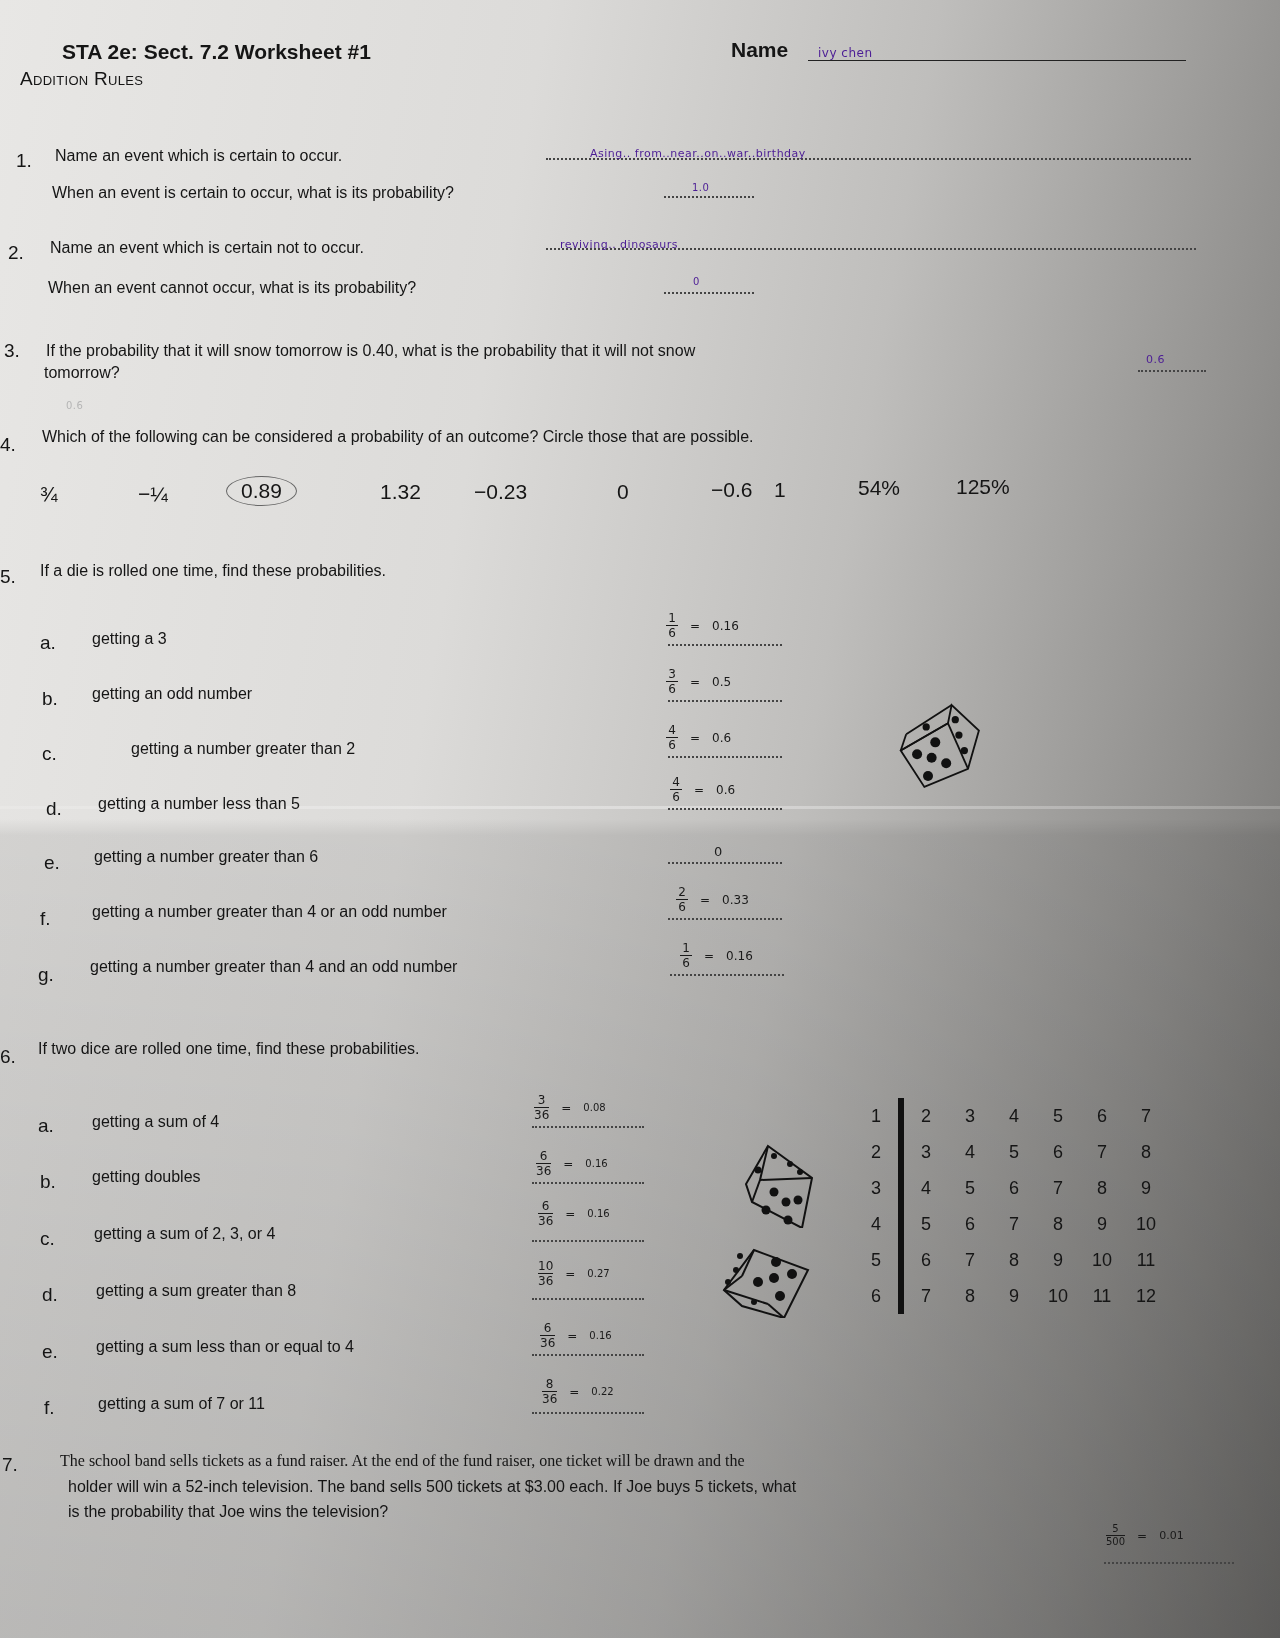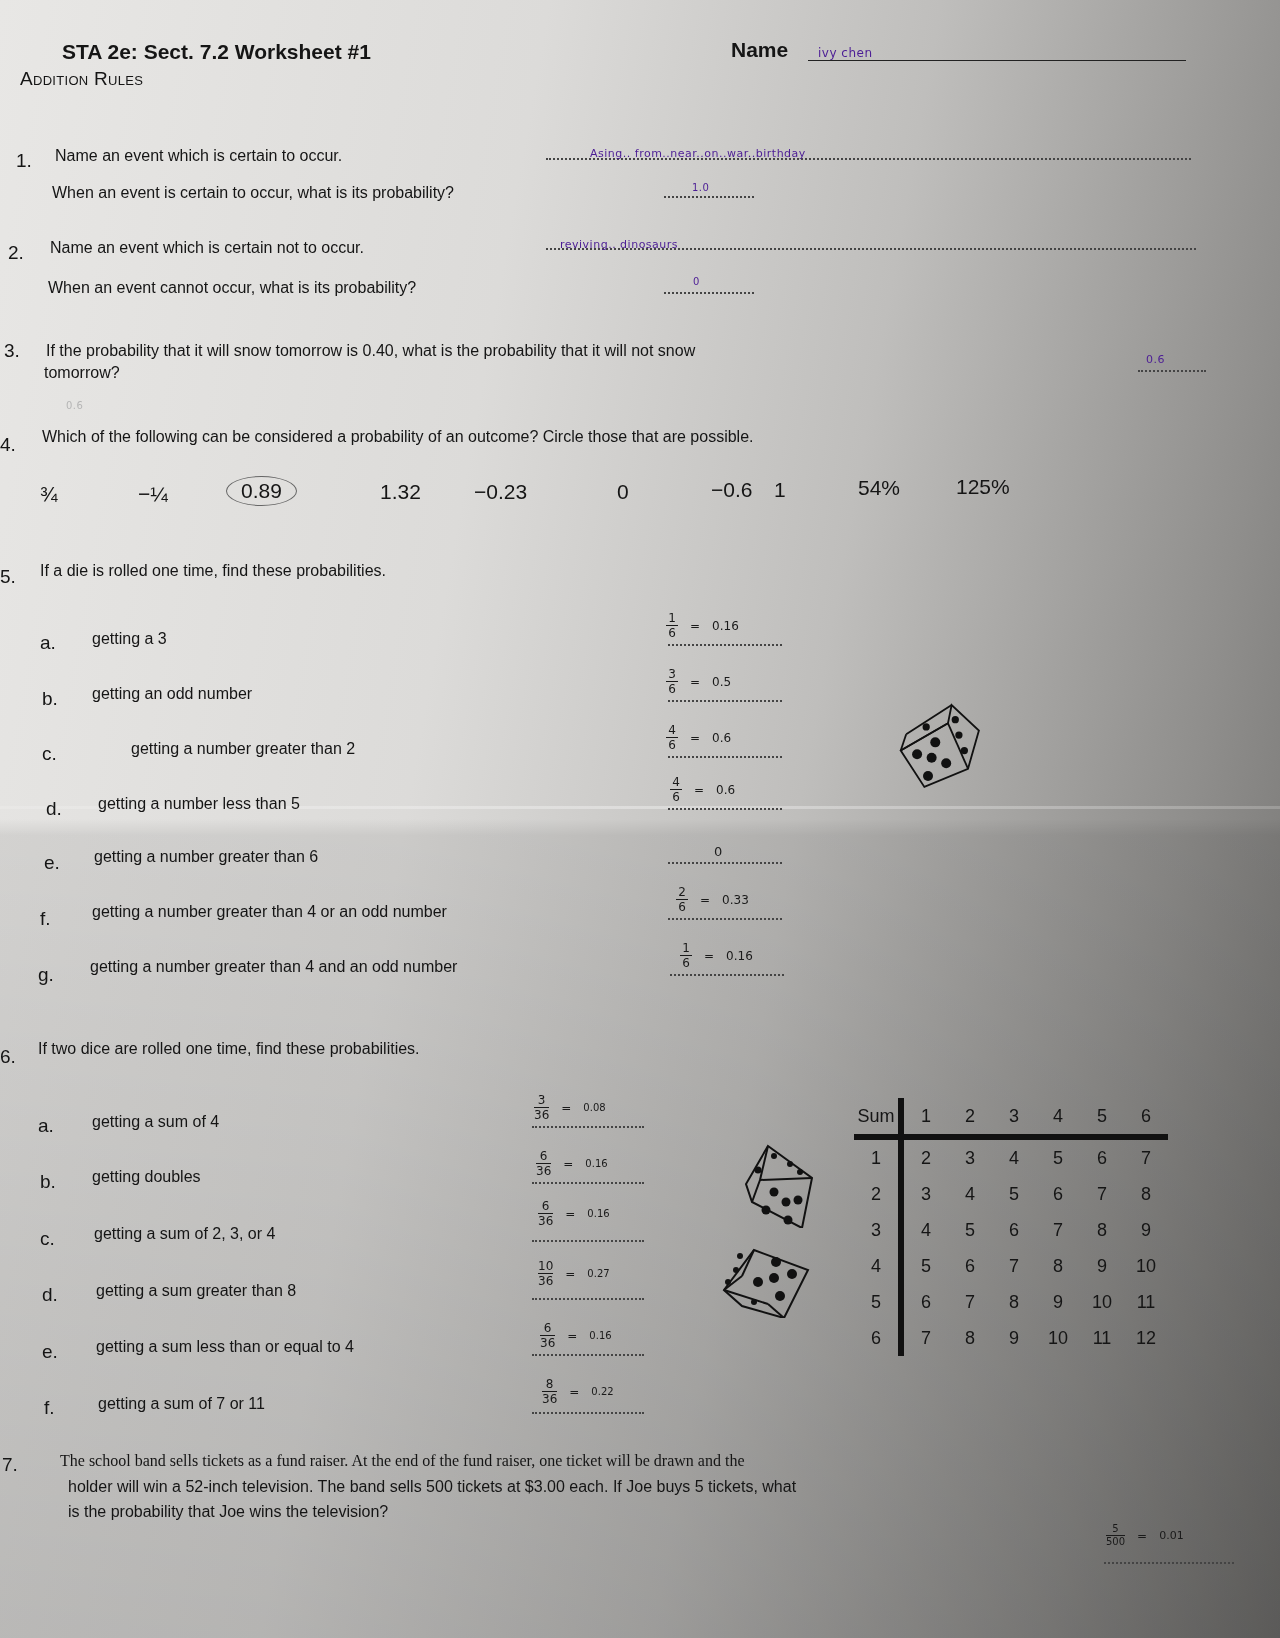--- a/index.html
+++ b/index.html
@@ -298,29 +298,20 @@
   <circle cx="54" cy="16" r="5" fill="#111"></circle>
     <circle cx="70" cy="28" r="5" fill="#111"></circle>
     <circle cx="52" cy="32" r="5" fill="#111"></circle>
   <circle cx="36" cy="36" r="5" fill="#111"></circle>
     <circle cx="58" cy="50" r="5" fill="#111"></circle>
   <circle cx="32" cy="56" r="3" fill="#111"></circle>
 </svg>
 
 <table class="abs sum" style="left:854px; top:1098px;">
   <tbody>
-      <tr class="hdr">
-    <td class="corner">Sum</td>
-    <td>1</td>
-    <td>2</td>
-    <td>3</td>
-    <td>4</td>
-    <td>5</td>
-    <td>6</td>
-  </tr>
   <tr>
     <td class="rh">1</td>
     <td>2</td>
     <td>3</td>
     <td>4</td>
     <td>5</td>
     <td>6</td>
     <td>7</td>
   </tr>
   <tr>

